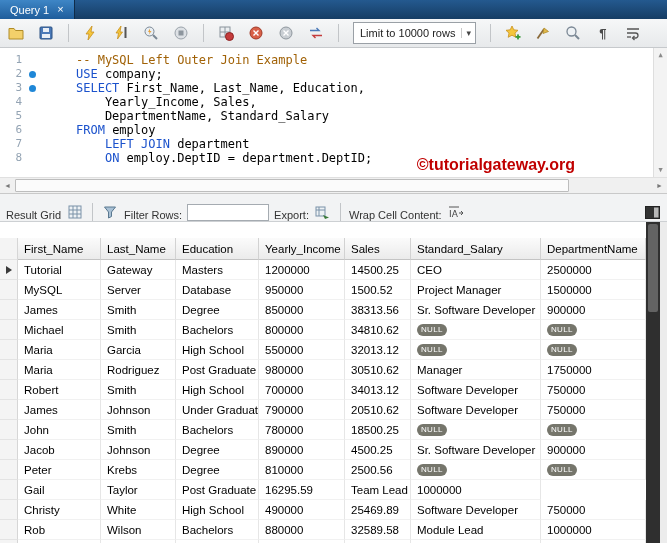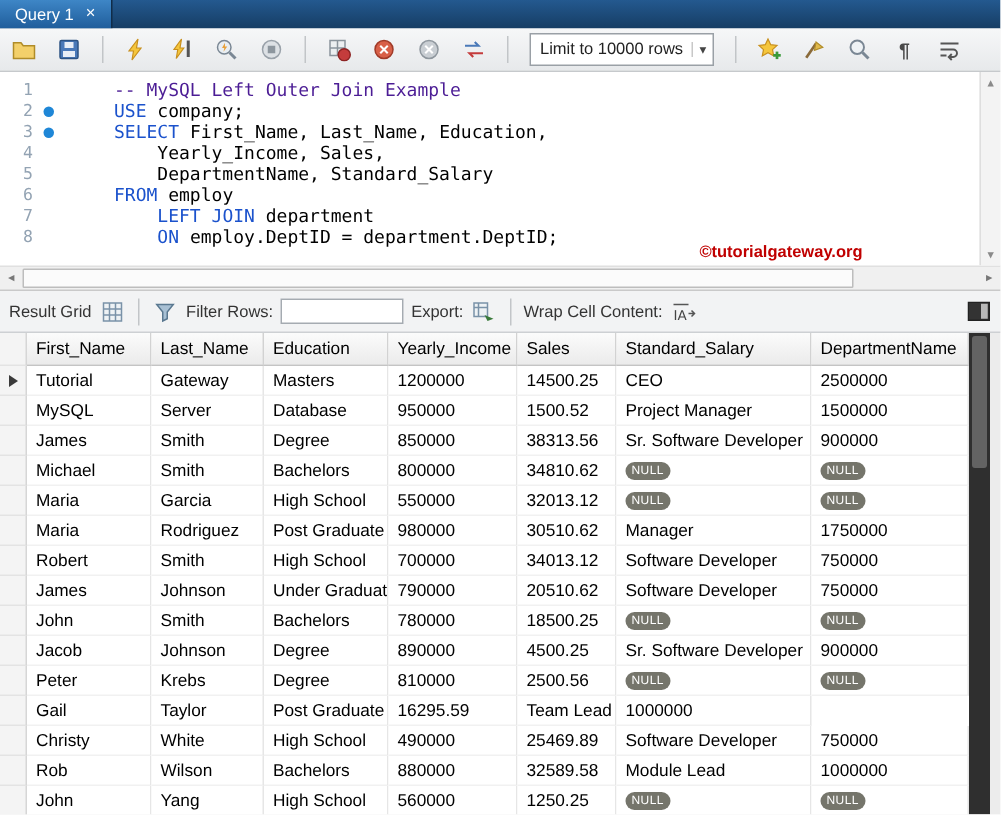--- a/index.html
+++ b/index.html
@@ -22,44 +22,44 @@
 
   
   .editor{flex:0 0 129px;position:relative;background:#fff;font-family:"DejaVu Sans Mono",monospace;font-size:12px;overflow:hidden;border-bottom:1px solid #e0e0e0;}
   .ed-lines{padding-top:5px;}
   .ed-line{display:flex;height:14px;line-height:14px;}
   .ed-ln{width:22px;text-align:right;color:#93a3b3;font-size:11px;flex:0 0 auto;}
   .ed-mk{width:20px;flex:0 0 auto;display:flex;align-items:center;justify-content:center;}
   .dot{width:7px;height:7px;border-radius:50%;background:#1f87d7;display:block;}
   .ed-code{white-space:pre;padding-left:34px;}
   .tok-kw{color:#1b52cc;}
-  .tok-cm{color:#4c1d95;}
+  .tok-cm{color:#a16207;}
   .tok-pl{color:#000;}
-  .watermark{position:absolute;right:92px;bottom:3px;color:#c00000;font-weight:bold;font-size:11px;font-family:"Liberation Sans",sans-serif;}
+  .watermark{position:absolute;right:92px;bottom:3px;color:#c00000;font-weight:bold;font-size:16px;font-family:"Liberation Sans",sans-serif;}
   .ed-vscroll{position:absolute;top:0;right:0;bottom:0;width:13px;background:#f3f3f3;border-left:1px solid #dedede;display:flex;flex-direction:column;align-items:center;justify-content:space-between;font-size:7px;color:#8a8a8a;padding:3px 0;}
 
   
   .hscroll{flex:0 0 15px;background:#f0f0f0;border-bottom:1px solid #c9c9c9;display:flex;align-items:center;}
   .hs-arrow{width:15px;text-align:center;font-size:7px;color:#777;flex:0 0 auto;}
   .hs-thumb{height:11px;width:552px;background:#fbfbfb;border:1px solid #bdbdbd;border-radius:1px;flex:0 0 auto;}
   .hs-space{flex:1;}
 
   
-  .rtoolbar{flex:0 0 27px;background:#f2f3f4;border-bottom:1px solid #cdd0d3;display:flex;align-items:center;gap:5px;padding:0 6px;font-size:11px;color:#333;}
+  .rtoolbar{flex:0 0 27px;background:#f2f3f4;border-bottom:1px solid #cdd0d3;display:flex;align-items:flex-end;gap:5px;padding:0 6px;font-size:11px;color:#333;}
   .rt-label{flex:0 0 auto;}
   .filter-input{width:82px;height:17px;border:1px solid #a5abb1;font-size:11px;padding:0 3px;box-sizing:border-box;font-family:"Liberation Sans",sans-serif;}
   .rt-icon{width:18px;height:18px;display:flex;align-items:center;justify-content:center;flex:0 0 auto;}
   .rt-right{margin-left:auto;}
 
   
   .grid-wrap{flex:1;display:flex;overflow:hidden;background:#fff;align-items:stretch;}
   .grid{width:646px;flex:0 0 auto;overflow:hidden;}
   .ghead-row,.grow{display:grid;grid-template-columns:18px 83px 75px 83px 86px 66px 130px 105px;}
   .gcell{box-sizing:border-box;padding:0 6px;font-size:11.5px;white-space:nowrap;overflow:hidden;display:flex;align-items:center;border-right:1px solid #e6e6e6;border-bottom:1px solid #f1f1f1;height:20px;color:#000;background:#fff;}
-  .ghead{height:22px;background:linear-gradient(#fbfbfb,#ebebeb);border-right:1px solid #d2d2d2;border-bottom:1px solid #c4c4c4;color:#000;}
+  .ghead{height:22px;background:linear-gradient(#fbfbfb,#ebebeb);border-right:1px solid #d2d2d2;border-bottom:1px solid #c4c4c4;color:#000;margin-top:16px;}
   .ggutter{background:#f4f4f4;border-right:1px solid #d6d6d6;border-bottom:1px solid #e3e3e3;padding:0;justify-content:center;}
   .rowptr{width:0;height:0;border-left:6px solid #3a3a3a;border-top:4px solid transparent;border-bottom:4px solid transparent;display:block;}
   .nullbadge{background:#75756b;color:#fff;font-size:8px;line-height:10px;padding:1px 4px;border-radius:6px;letter-spacing:.3px;}
   .grid-vscroll{width:14px;flex:0 0 auto;background:#2f2f2f;position:relative;}
   .gv-thumb{position:absolute;top:2px;left:2px;right:2px;height:88px;background:#636363;border-radius:2px;}
   .grid-filler{flex:1;background:#ececec;}
 </style>
 </head>
 <body>
 

